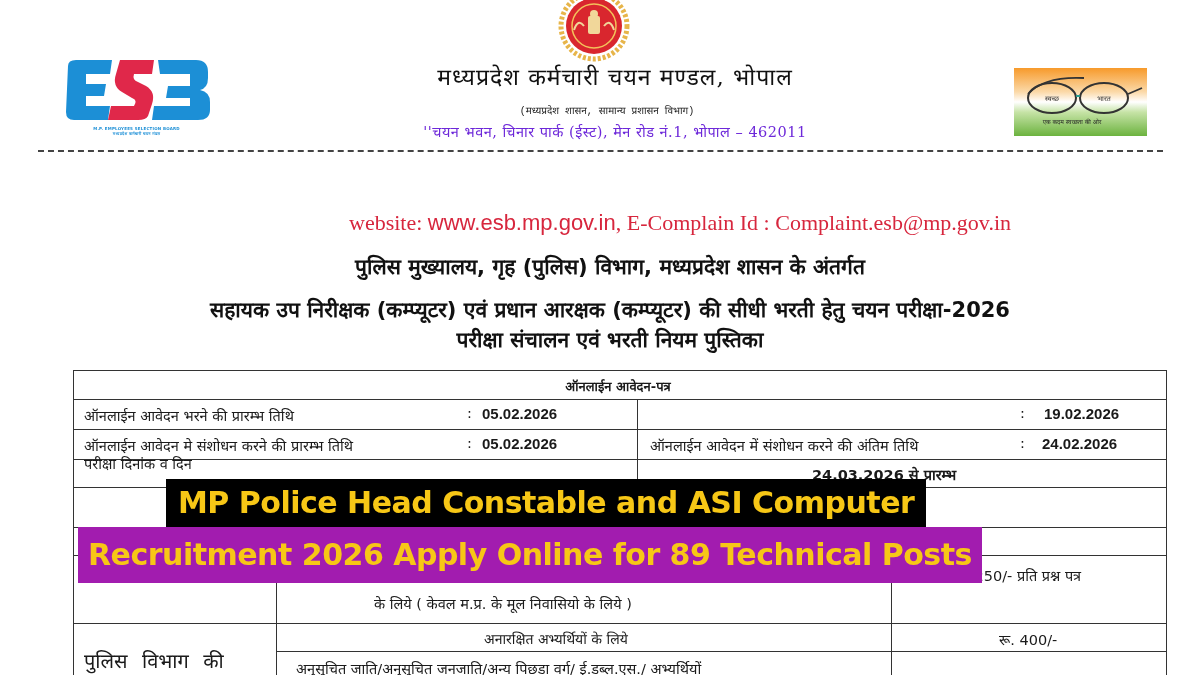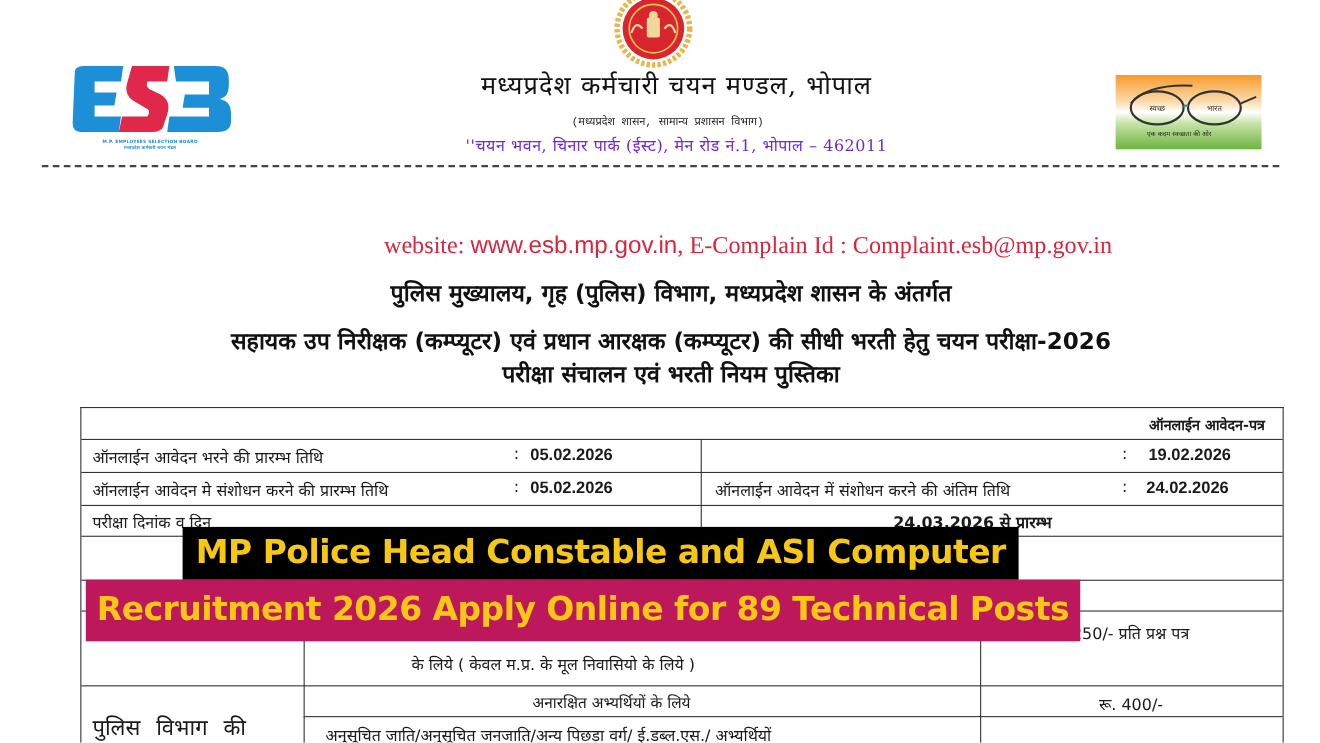--- a/index.html
+++ b/index.html
@@ -36,21 +36,21 @@
   
   .tbl { left:73px; top:370px; width:1094px; height:320px; border:1.5px solid #333; border-bottom:none; box-sizing:border-box; }
   .hline { position:absolute; left:0; right:0; height:0; border-top:1.5px solid #333; }
   .vline { position:absolute; width:0; border-left:1.5px solid #333; }
   .cell-text { position:absolute; font-size:14.5px; color:#1a1a1a; white-space:nowrap; }
   .cell-text b, .bold { font-family:"Liberation Sans", sans-serif; font-weight:bold; font-size:15px; }
 
   
   .banner-line1 { left:166px; top:479px; height:48px; padding:0 12px; background:#000; color:#f7c716;
     font-family:"DejaVu Sans", sans-serif; font-weight:bold; font-size:30px; line-height:48px; white-space:nowrap; letter-spacing:-0.5px; }
-  .banner-line2 { left:78px; top:527px; height:56px; padding:0 10px; background:#be185d; color:#f7c716;
+  .banner-line2 { left:78px; top:527px; height:56px; padding:0 10px; background:#a21caf; color:#f7c716;
     font-family:"DejaVu Sans", sans-serif; font-weight:bold; font-size:30px; line-height:56px; white-space:nowrap; letter-spacing:-0.5px; }
 </style>
 </head>
 <body>
 
 <div class="abs esb-logo">
   <svg class="esb-letters" viewBox="0 0 150 66">
 
     <path d="M6 8 Q6 2 14 2 L50 2 L48 16 L24 16 L24 26 L44 26 L42 38 L24 38 L24 48 L48 48 L46 62 L12 62 Q4 62 4 54 Z" fill="#1c8fd6"></path>
 
@@ -120,36 +120,36 @@
   <div class="hline" style="top:116px; right:0; left:0;"></div>
   <div class="hline" style="top:156px; left:0; right:0;"></div>
   <div class="hline" style="top:184px; left:0; right:0;"></div>
   <div class="hline" style="top:252px; left:0; right:0;"></div>
   <div class="hline" style="top:280px; left:202px; right:0;"></div>
 
   <div class="vline" style="left:563px; top:28px; height:88px;"></div>
   <div class="vline" style="left:202px; top:184px; height:140px;"></div>
   <div class="vline" style="left:817px; top:184px; height:140px;"></div>
 
-  <div class="cell-text" style="left:0; right:16px; top:6px; text-align:right; font-weight:bold; font-size:13px;">ऑनलाईन आवेदन-पत्र</div>
+  <div class="cell-text" style="left:0; right:4px; top:6px; text-align:center; font-weight:bold; font-size:13px;">ऑनलाईन आवेदन-पत्र</div>
 
   <div class="cell-text" style="left:10px; top:34px;">ऑनलाईन आवेदन भरने की प्रारम्भ तिथि</div>
   <div class="cell-text" style="left:393px; top:34px;">:</div>
   <div class="cell-text bold" style="left:408px; top:34px;">05.02.2026</div>
   <div class="cell-text" style="left:946px; top:34px;">:</div>
   <div class="cell-text bold" style="left:970px; top:34px;">19.02.2026</div>
 
   <div class="cell-text" style="left:10px; top:64px;">ऑनलाईन आवेदन मे संशोधन करने की प्रारम्भ तिथि</div>
   <div class="cell-text" style="left:393px; top:64px;">:</div>
   <div class="cell-text bold" style="left:408px; top:64px;">05.02.2026</div>
   <div class="cell-text" style="left:576px; top:64px;">ऑनलाईन आवेदन में संशोधन करने की अंतिम तिथि</div>
   <div class="cell-text" style="left:946px; top:64px;">:</div>
   <div class="cell-text bold" style="left:968px; top:64px;">24.02.2026</div>
 
-  <div class="cell-text" style="left:10px; top:93px;">परीक्षा दिनांक व दिन</div>
+  <div class="cell-text" style="left:10px; top:82px;">परीक्षा दिनांक व दिन</div>
   <div class="cell-text" style="left:738px; top:93px; font-weight:bold;">24.03.2026 से प्रारम्भ</div>
 
   <div class="cell-text" style="left:300px; top:222px;">के लिये   ( केवल म.प्र. के मूल निवासियो के लिये )</div>
   <div class="cell-text" style="left:880px; top:194px;">रू. 250/- प्रति प्रश्न पत्र</div>
 
   <div class="cell-text" style="left:410px; top:258px; font-size:14px;">अनारक्षित अभ्यर्थियों के लिये</div>
   <div class="cell-text" style="left:925px; top:258px;">रू. 400/-</div>
 
   <div class="cell-text" style="left:10px; top:276px; font-size:20px; word-spacing:8px;">पुलिस        विभाग        की</div>
   <div class="cell-text" style="left:222px; top:287px;">अनुसूचित जाति/अनुसूचित जनजाति/अन्य पिछड़ा वर्ग/ ई.डब्ल.एस./ अभ्यर्थियों</div>

